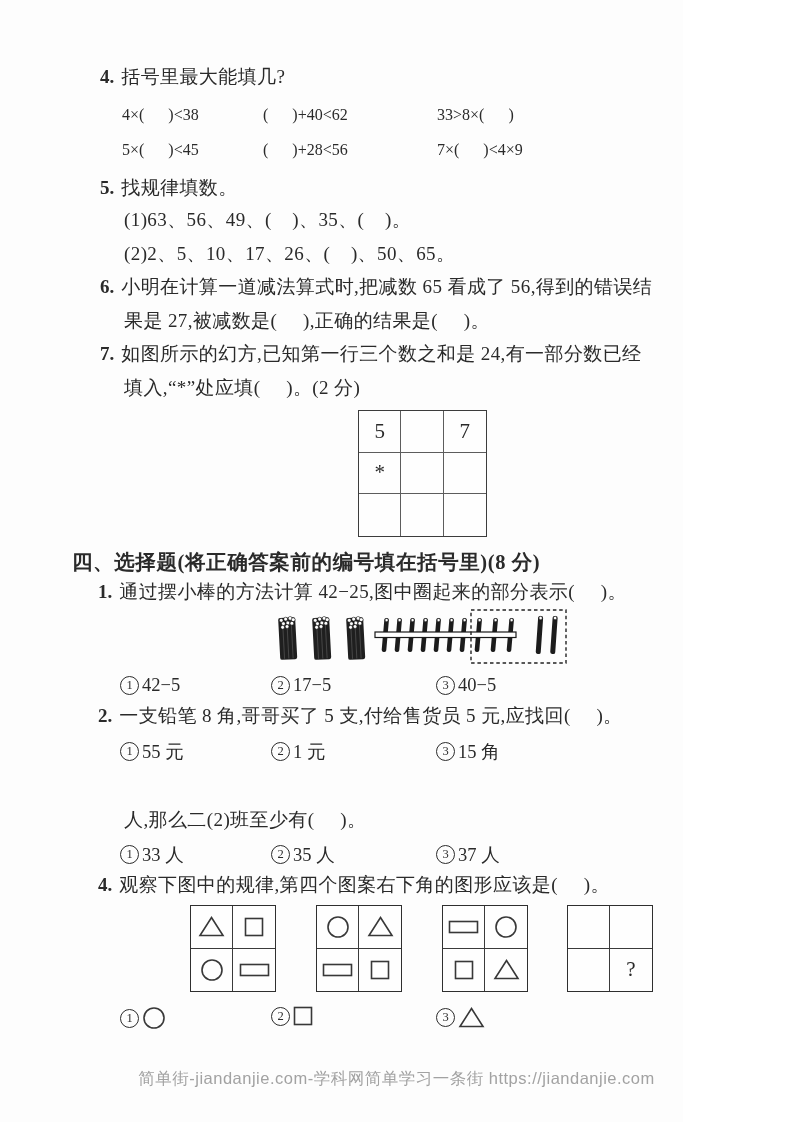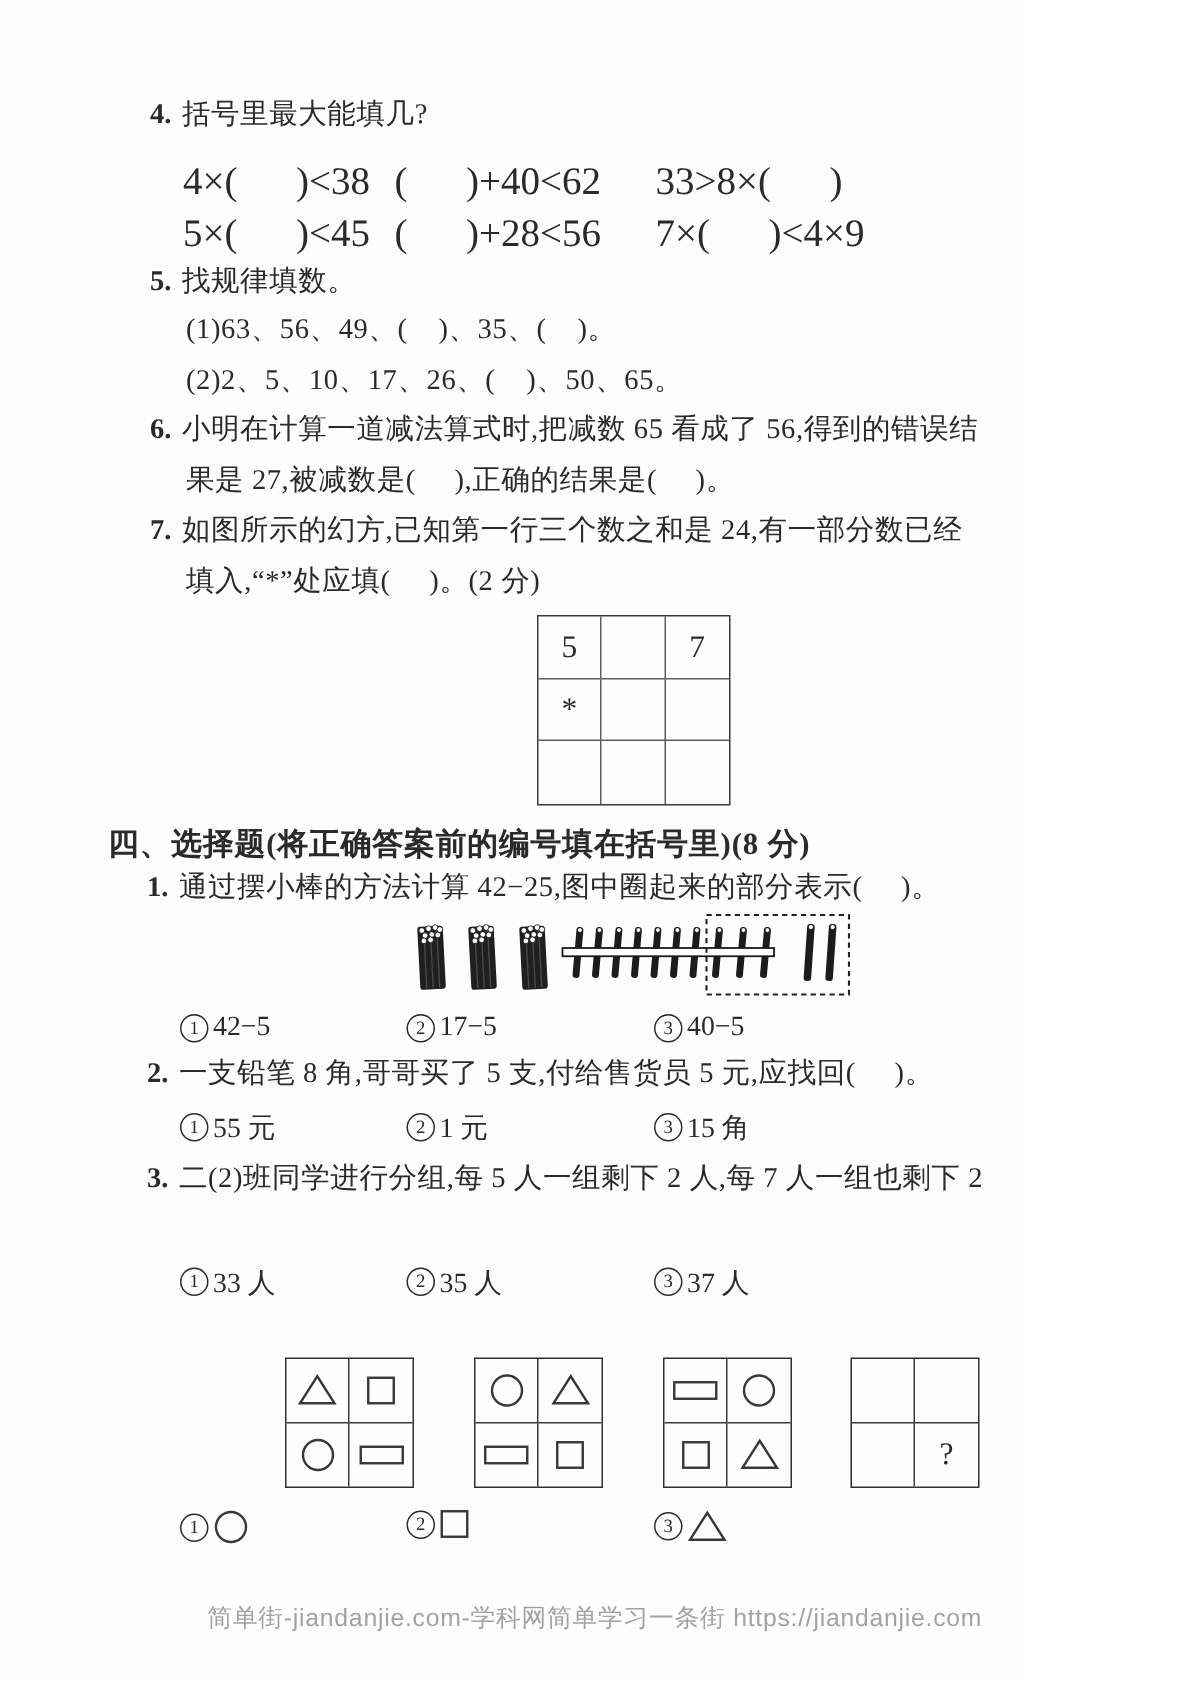--- a/index.html
+++ b/index.html
@@ -3,21 +3,21 @@
 <meta charset="utf-8">
 <style>
   html,body{margin:0;padding:0;background:#ffffff;}
   .page{
     position:relative; width:683px; height:1122px; background:#fdfdfd;
     font-family:"Liberation Serif","DejaVu Serif",serif;
     color:#2a2a2a; overflow:hidden;
   }
   .line{position:absolute; white-space:pre; font-size:19px; letter-spacing:0.4px; line-height:22px;}
   .qn{font-weight:bold; margin-right:7px; letter-spacing:0;}
-  .eq{position:absolute; white-space:pre; font-size:26px;}
+  .eq{position:absolute; white-space:pre; font-size:16px;}
   .sec{position:absolute; white-space:pre; font-size:20.5px; font-weight:bold; letter-spacing:0.6px;}
   .sec .sub{font-weight:600;}
   .optrow{position:absolute; left:0; width:793px; height:26px;}
   .opt{position:absolute; display:inline-flex; align-items:center; white-space:pre; font-size:18.5px;}
   .opt.c1{left:120px}.opt.c2{left:271px}.opt.c3{left:436px}
   .badge{
     display:inline-flex; align-items:center; justify-content:center;
     width:17px; height:17px; border:1.3px solid #2b2b2b; border-radius:50%;
     font-size:12.5px; margin-right:3px; flex:0 0 auto;
     font-family:"Liberation Serif","DejaVu Serif",serif;
@@ -195,27 +195,28 @@
     <span class="opt c3"><span class="badge">3</span><span>40−5</span></span>
   </div>
 
   <div class="line" style="left:98px;top:705px"><b class="qn">2.</b><span>一支铅笔 8 角,哥哥买了 5 支,付给售货员 5 元,应找回(     )。</span></div>
   <div class="optrow" style="top:739px">
     <span class="opt c1"><span class="badge">1</span><span>55 元</span></span>
     <span class="opt c2"><span class="badge">2</span><span>1 元</span></span>
     <span class="opt c3"><span class="badge">3</span><span>15 角</span></span>
   </div>
 
-  <div class="line" style="left:98px;top:775px"><b class="qn">3.</b><span>二(2)班同学进行分组,每 5 人一组剩下 2 人,每 7 人一组也剩下 2</span></div>
+  <div class="line" style="left:124px;top:809px">人,那么二(2)班至少有(     )。</div>
   <div class="optrow" style="top:842px">
     <span class="opt c1"><span class="badge">1</span><span>33 人</span></span>
     <span class="opt c2"><span class="badge">2</span><span>35 人</span></span>
     <span class="opt c3"><span class="badge">3</span><span>37 人</span></span>
   </div>
 
+  <div class="line" style="left:98px;top:874px"><b class="qn">4.</b><span>观察下图中的规律,第四个图案右下角的图形应该是(     )。</span></div>
 
   <div class="pfig" style="left:190px">
       <div class="pcell">
         <svg width="27" height="23">
           <polygon points="13.5,2.5 25,20.5 2,20.5" fill="none" stroke="#383838" stroke-width="1.6"></polygon>
         </svg>
       </div>
       <div class="pcell">
         <svg width="20" height="20">
           <rect x="1.5" y="1.5" width="17" height="17" fill="none" stroke="#383838" stroke-width="1.6"></rect>

